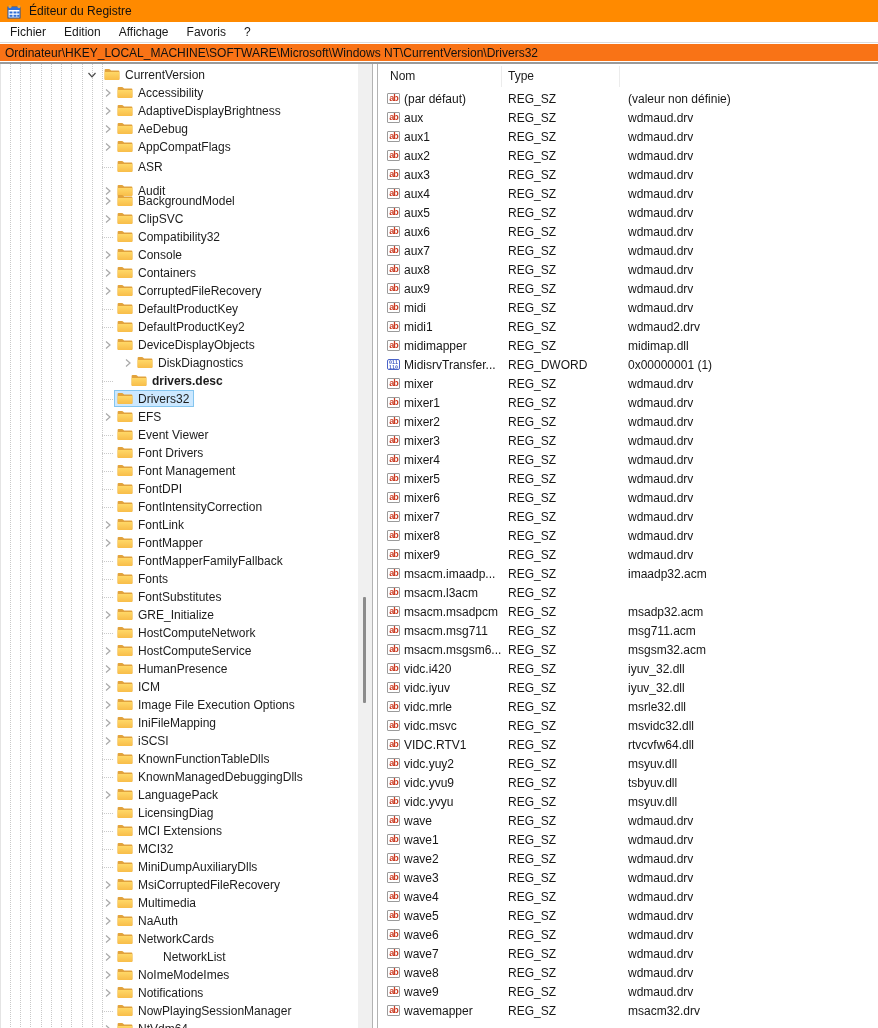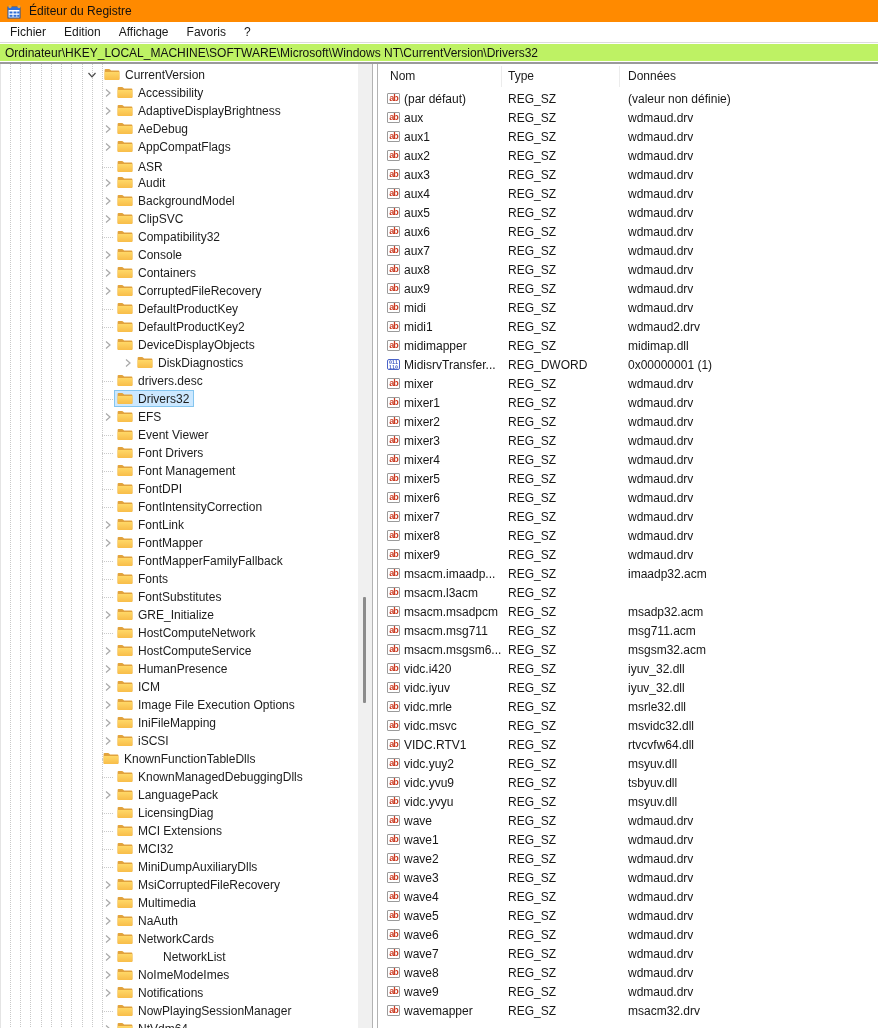--- a/index.html
+++ b/index.html
@@ -5,21 +5,21 @@
   html,body{margin:0;padding:0;width:878px;height:1028px;overflow:hidden;
     font-family:"Liberation Sans",sans-serif;font-size:12px;background:#fff;color:#1a1a1a;}
   
   .titlebar{height:22px;background:#FF8A00;display:flex;align-items:center;padding-left:7px;gap:7px;}
   .titlebar .t-text{font-size:12px;color:#111;}
   
   .menubar{height:20px;display:flex;align-items:center;padding-left:1px;background:#fff;}
   .menu-item{padding:0 9px;height:20px;line-height:20px;color:#181818;cursor:default;}
   
   .addressbar{height:19px;border-top:1px solid #dcdcdc;display:flex;align-items:center;background:#fff;}
-  .address-input{flex:1;border:0;outline:0;padding:0 18px 0 5px;font:inherit;color:#111;background:#bef264;height:17px;}
+  .address-input{flex:1;border:0;outline:0;padding:0 18px 0 5px;font:inherit;color:#111;background:#f97316;height:17px;}
   .dark-rule{height:2px;background:#9a9a9a;}
   
   .main{position:relative;height:964px;display:flex;background:#fff;}
   .tree-pane{position:relative;width:373px;box-sizing:border-box;border-left:1px solid #e4e4e4;
     border-right:1px solid #b3b3b3;overflow:hidden;background:#fff;}
   .pane-gap{width:4px;background:#fff;}
   .list-pane{position:relative;flex:1;box-sizing:border-box;border-left:1px solid #b3b3b3;overflow:hidden;background:#fff;}
   
   .guide{position:absolute;top:0;bottom:0;width:1px;
     background-image:repeating-linear-gradient(to bottom,#c9c9c9 0,#c9c9c9 1px,transparent 1px,transparent 2px);}
@@ -205,21 +205,21 @@
     <span class="row-main" style="left: 113px;">
       <span class="fold">
         <svg width="16" height="13" viewBox="0 0 16 13">
           <path d="M0.6 2 Q0.6 1 1.6 1 L5.2 1 Q5.7 1 6 1.4 L7.1 2.6 L14.4 2.6 Q15.4 2.6 15.4 3.6 L15.4 11 Q15.4 12 14.4 12 L1.6 12 Q0.6 12 0.6 11 Z" fill="#E2A33C"></path>
           <path d="M0.6 4.5 Q0.6 3.9 1.2 3.9 L14.8 3.9 Q15.4 3.9 15.4 4.5 L15.4 11 Q15.4 12 14.4 12 L1.6 12 Q0.6 12 0.6 11 Z" fill="url(#foldg)"></path>
         </svg>
       </span>
       <span class="tree-lbl">ASR</span>
     </span>
   </div>
-        <div class="tree-row" style="top: 108px;">
+        <div class="tree-row" style="top: 116px;">
     <span class="chev" style="left: 102px;">
             <svg width="10" height="10" viewBox="0 0 10 10">
               <path d="M3 1.5 L7 5 L3 8.5" fill="none" stroke="#a8a8a8" stroke-width="1.2"></path>
             </svg>
           </span>
 
     <span class="row-main" style="left: 113px;">
       <span class="fold">
         <svg width="16" height="13" viewBox="0 0 16 13">
           <path d="M0.6 2 Q0.6 1 1.6 1 L5.2 1 Q5.7 1 6 1.4 L7.1 2.6 L14.4 2.6 Q15.4 2.6 15.4 3.6 L15.4 11 Q15.4 12 14.4 12 L1.6 12 Q0.6 12 0.6 11 Z" fill="#E2A33C"></path>
@@ -383,21 +383,21 @@
           <path d="M0.6 2 Q0.6 1 1.6 1 L5.2 1 Q5.7 1 6 1.4 L7.1 2.6 L14.4 2.6 Q15.4 2.6 15.4 3.6 L15.4 11 Q15.4 12 14.4 12 L1.6 12 Q0.6 12 0.6 11 Z" fill="#E2A33C"></path>
           <path d="M0.6 4.5 Q0.6 3.9 1.2 3.9 L14.8 3.9 Q15.4 3.9 15.4 4.5 L15.4 11 Q15.4 12 14.4 12 L1.6 12 Q0.6 12 0.6 11 Z" fill="url(#foldg)"></path>
         </svg>
       </span>
       <span class="tree-lbl">DiskDiagnostics</span>
     </span>
   </div>
         <div class="tree-row" style="top: 306px;">
 
     <span class="connector" style="left: 101px;"></span>
-    <span class="row-main" style="left: 113px;">
+    <span class="row-main" style="left: 127px; font-weight: bold;">
       <span class="fold">
         <svg width="16" height="13" viewBox="0 0 16 13">
           <path d="M0.6 2 Q0.6 1 1.6 1 L5.2 1 Q5.7 1 6 1.4 L7.1 2.6 L14.4 2.6 Q15.4 2.6 15.4 3.6 L15.4 11 Q15.4 12 14.4 12 L1.6 12 Q0.6 12 0.6 11 Z" fill="#E2A33C"></path>
           <path d="M0.6 4.5 Q0.6 3.9 1.2 3.9 L14.8 3.9 Q15.4 3.9 15.4 4.5 L15.4 11 Q15.4 12 14.4 12 L1.6 12 Q0.6 12 0.6 11 Z" fill="url(#foldg)"></path>
         </svg>
       </span>
       <span class="tree-lbl">drivers.desc</span>
     </span>
   </div>
         <div class="tree-row selected" style="top: 324px;">
@@ -696,21 +696,21 @@
           <path d="M0.6 2 Q0.6 1 1.6 1 L5.2 1 Q5.7 1 6 1.4 L7.1 2.6 L14.4 2.6 Q15.4 2.6 15.4 3.6 L15.4 11 Q15.4 12 14.4 12 L1.6 12 Q0.6 12 0.6 11 Z" fill="#E2A33C"></path>
           <path d="M0.6 4.5 Q0.6 3.9 1.2 3.9 L14.8 3.9 Q15.4 3.9 15.4 4.5 L15.4 11 Q15.4 12 14.4 12 L1.6 12 Q0.6 12 0.6 11 Z" fill="url(#foldg)"></path>
         </svg>
       </span>
       <span class="tree-lbl">iSCSI</span>
     </span>
   </div>
         <div class="tree-row" style="top: 684px;">
 
     <span class="connector" style="left: 101px;"></span>
-    <span class="row-main" style="left: 99px;">
+    <span class="row-main" style="left: 113px;">
       <span class="fold">
         <svg width="16" height="13" viewBox="0 0 16 13">
           <path d="M0.6 2 Q0.6 1 1.6 1 L5.2 1 Q5.7 1 6 1.4 L7.1 2.6 L14.4 2.6 Q15.4 2.6 15.4 3.6 L15.4 11 Q15.4 12 14.4 12 L1.6 12 Q0.6 12 0.6 11 Z" fill="#E2A33C"></path>
           <path d="M0.6 4.5 Q0.6 3.9 1.2 3.9 L14.8 3.9 Q15.4 3.9 15.4 4.5 L15.4 11 Q15.4 12 14.4 12 L1.6 12 Q0.6 12 0.6 11 Z" fill="url(#foldg)"></path>
         </svg>
       </span>
       <span class="tree-lbl">KnownFunctionTableDlls</span>
     </span>
   </div>
         <div class="tree-row" style="top: 702px;">
@@ -947,21 +947,20 @@
       </div>
     <div class="tree-scroll-track">
       <div class="tree-scroll-thumb" style="top:533px;height:106px;"></div>
     </div>
   </div>
   <div class="pane-gap"></div>
   <div class="list-pane">
     <div class="list-header">
       <div class="hcell h-name">Nom</div>
       <div class="hcell h-type">Type</div>
-      <div class="hcell h-data">Données</div>
     </div>
     <div class="list-rows" id="listRows">
         <div class="list-row" style="top: 0px;">
     <span class="vicon">
             <span class="vicon-ab">ab</span>
           </span>
     <span class="c name">(par défaut)</span>
     <span class="c type">REG_SZ</span>
     <span class="c data">(valeur non définie)</span>
   </div>

